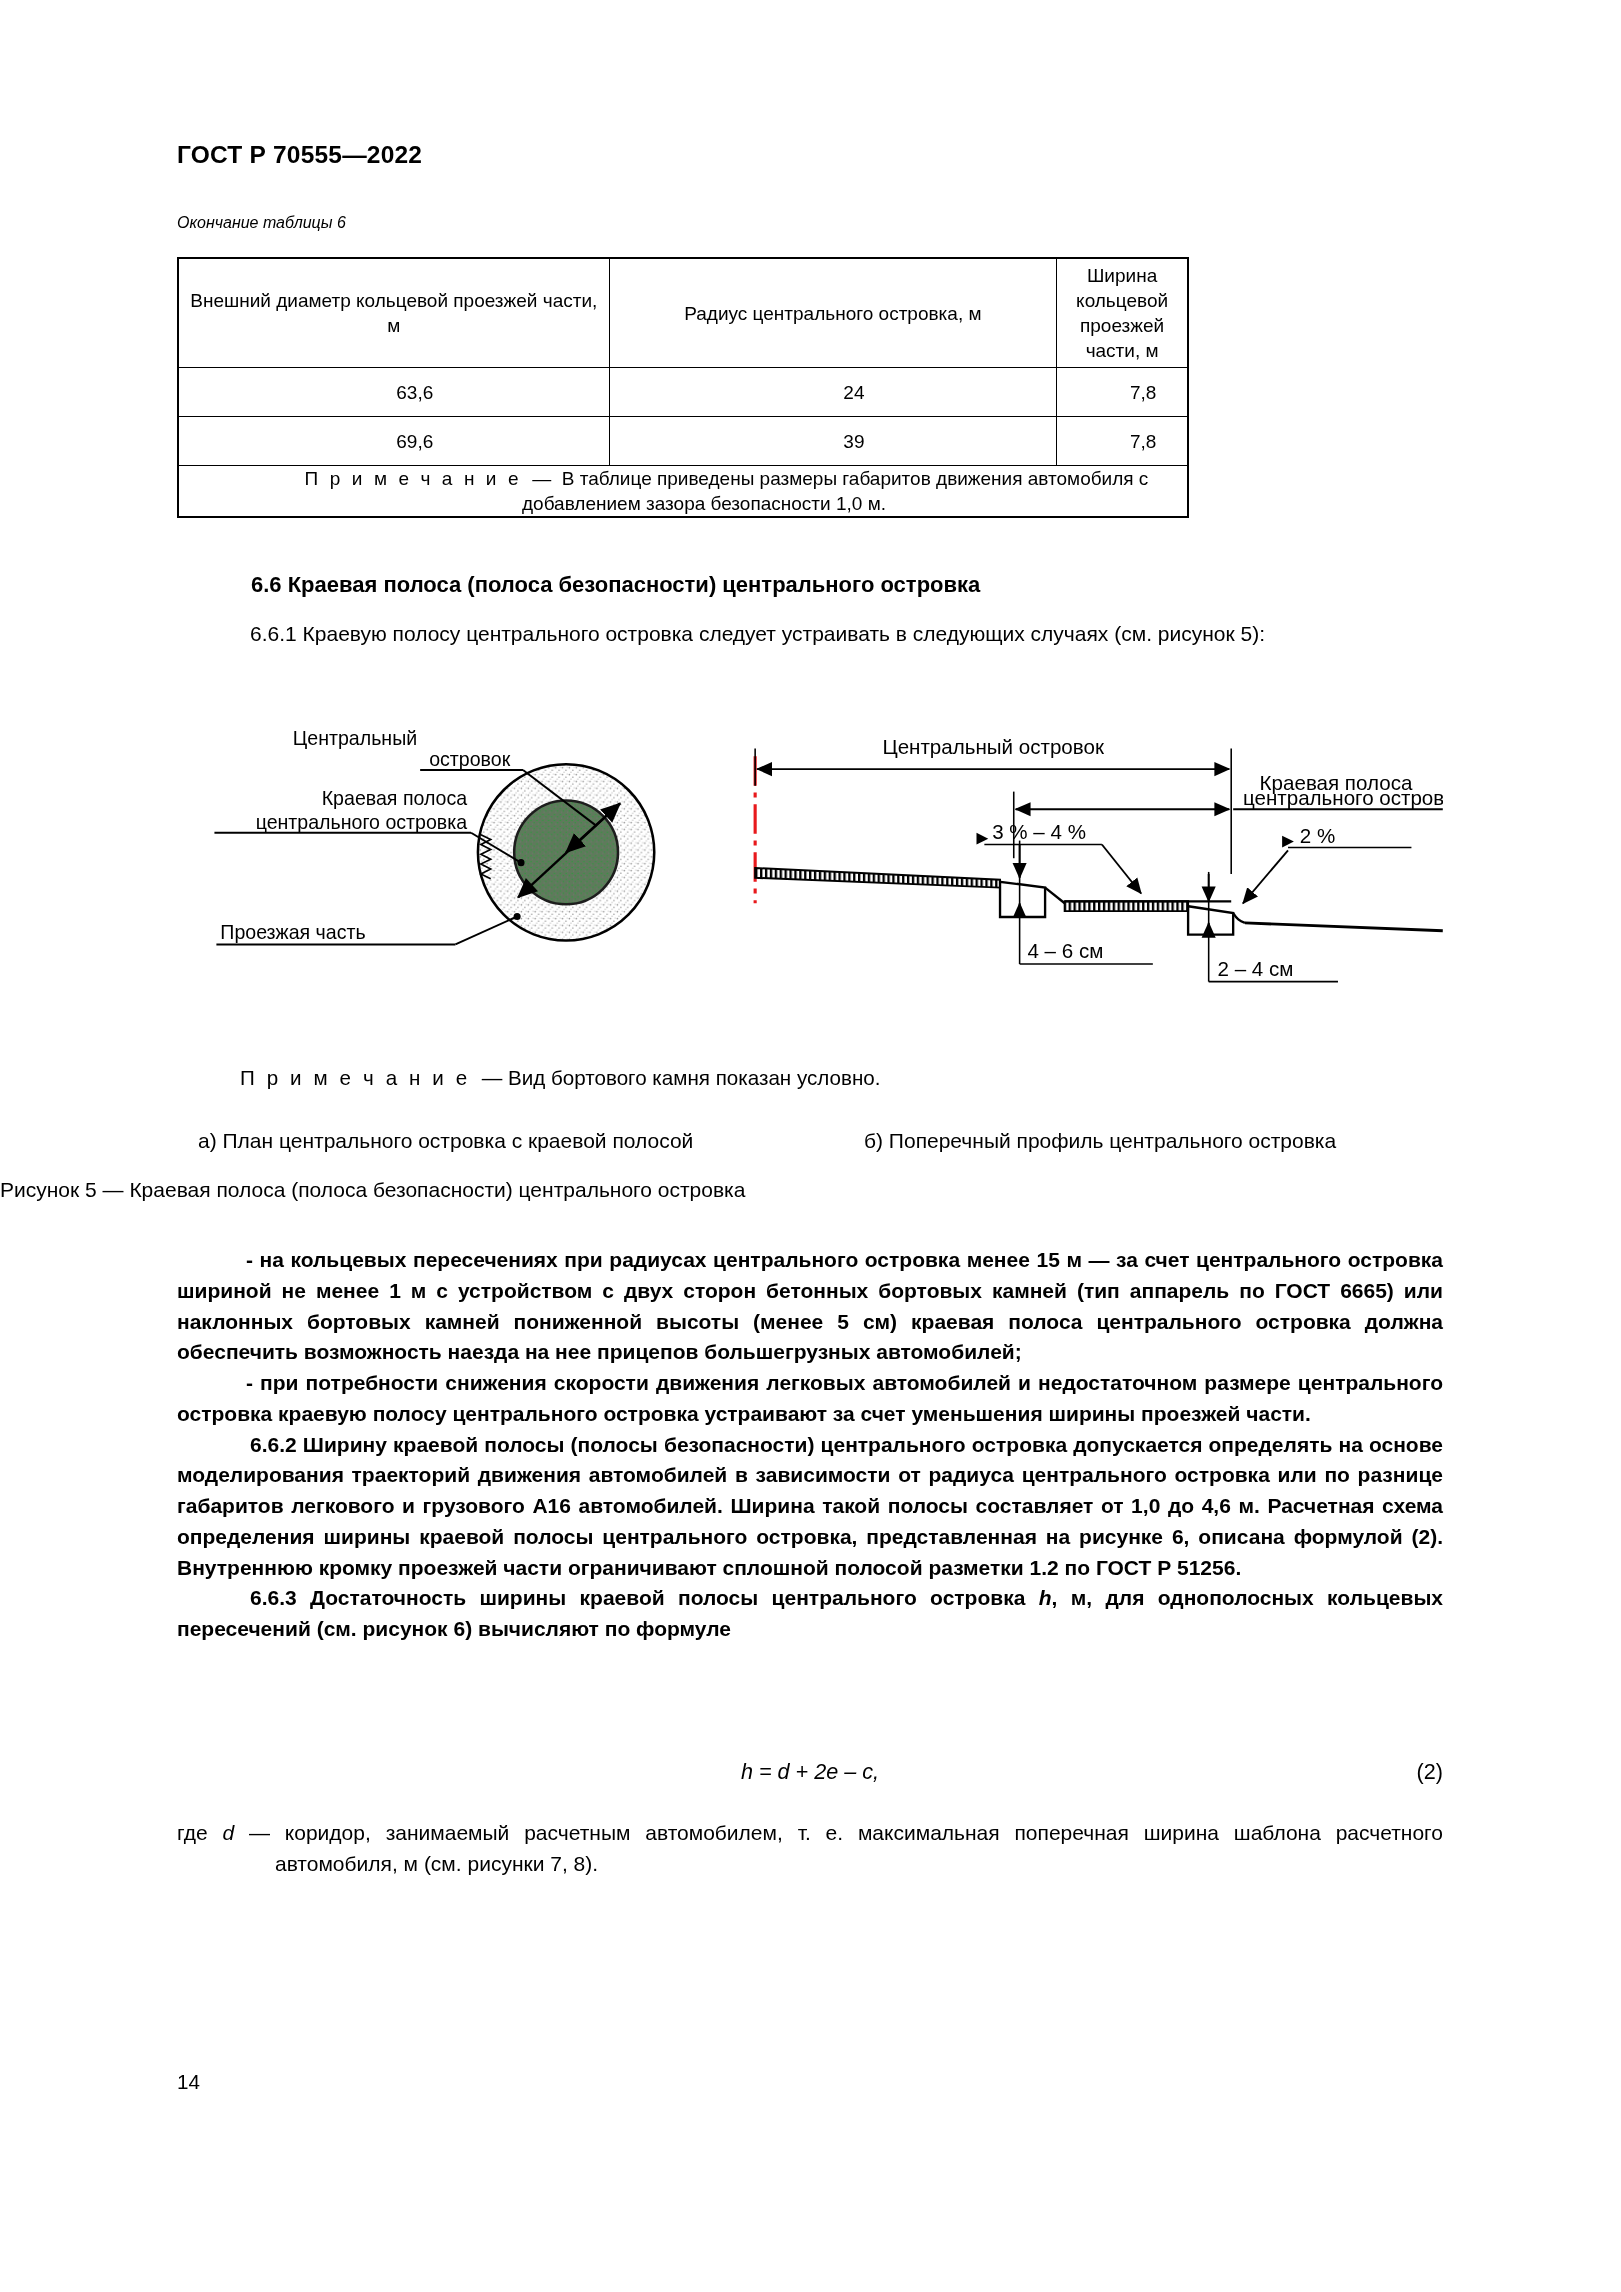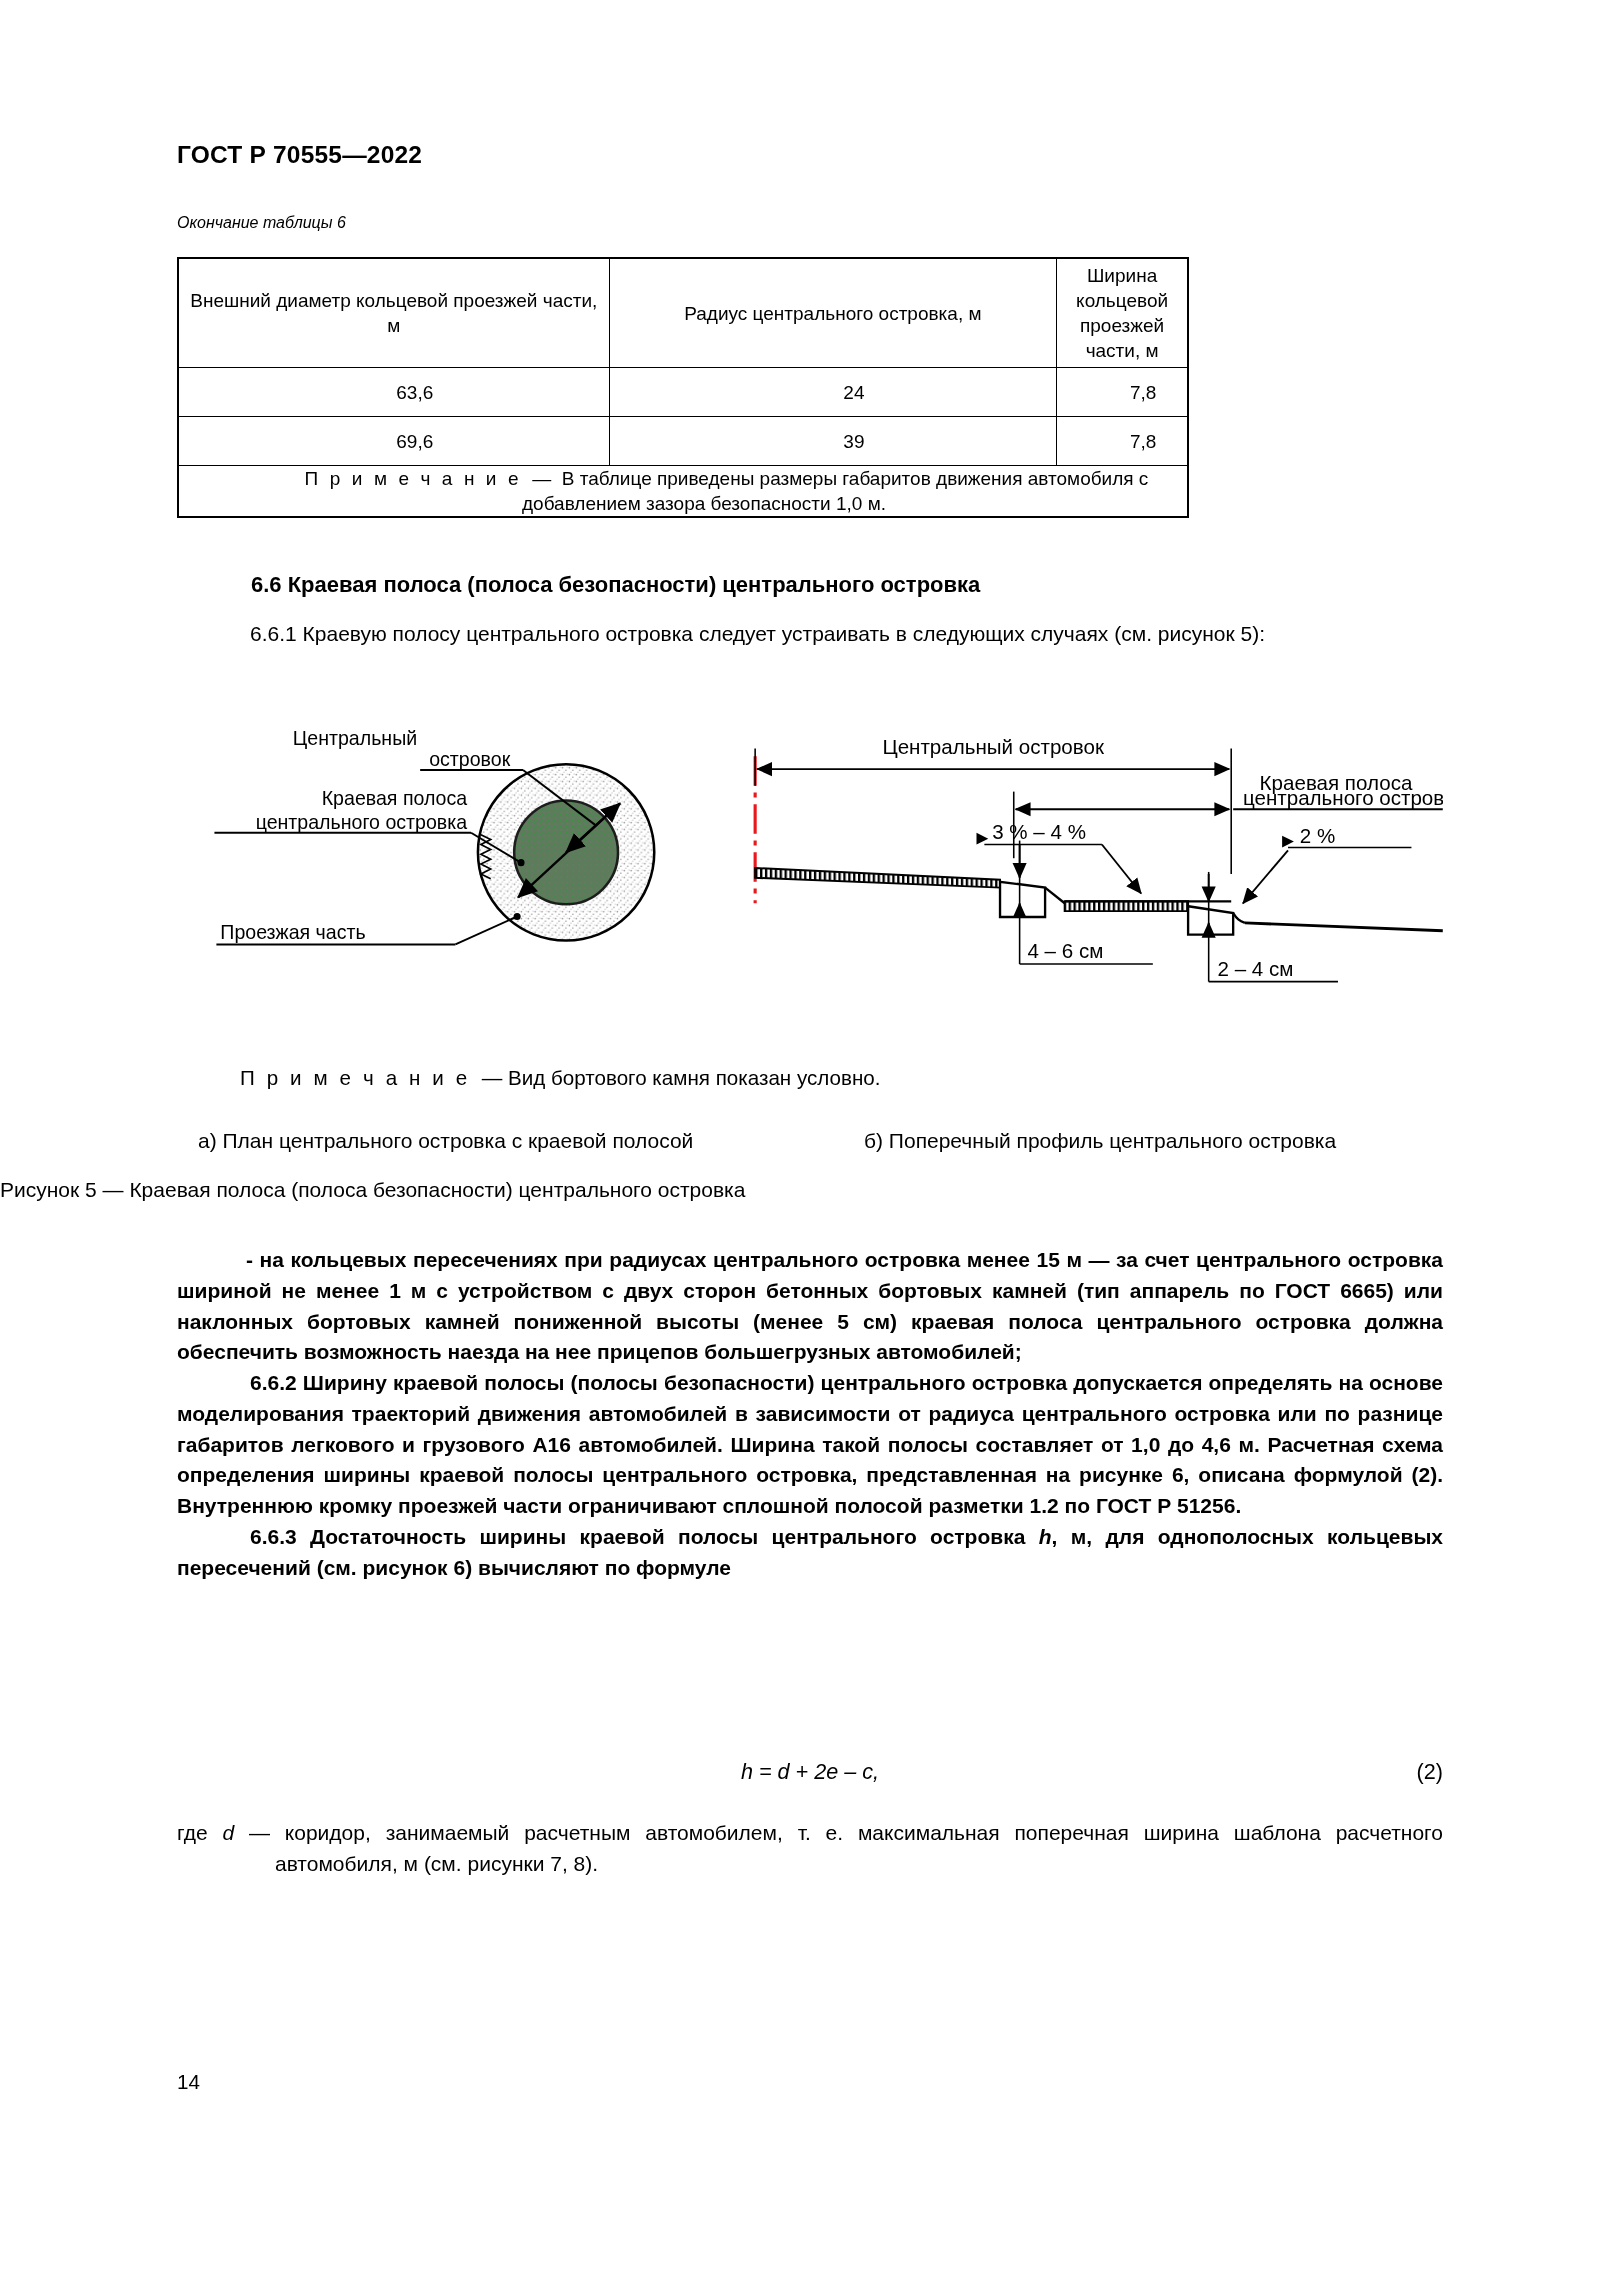--- a/index.html
+++ b/index.html
@@ -380,20 +380,21 @@
 
   <div class="fig-note"><span class="lead">П р и м е ч а н и е</span><span>&nbsp;&nbsp;</span><span>—</span><span>&nbsp;</span><span>Вид бортового камня показан условно.</span></div>
 
   <div class="sub-caption-a">а) План центрального островка с краевой полосой</div>
   <div class="sub-caption-b">б) Поперечный профиль центрального островка</div>
 
   <div class="fig-caption">Рисунок 5 — Краевая полоса (полоса безопасности) центрального островка</div>
 
   <div class="body-block">
     <p class="bullet"><span class="ind"></span><span>- на кольцевых пересечениях при радиусах центрального островка менее 15 м — за счет центрального островка шириной не менее 1 м с устройством с двух сторон бетонных бортовых камней (тип аппарель по ГОСТ 6665) или наклонных бортовых камней пониженной высоты (менее 5 см) краевая полоса центрального островка должна обеспечить возможность наезда на нее прицепов большегрузных автомобилей;</span></p>
+    <p class="bullet"><span class="ind"></span><span>- при потребности снижения скорости движения легковых автомобилей и недостаточном размере центрального островка краевую полосу центрального островка устраивают за счет уменьшения ширины проезжей части.</span></p>
     <p><span class="ind"></span><span>6.6.2 Ширину краевой полосы (полосы безопасности) центрального островка допускается определять на основе моделирования траекторий движения автомобилей в зависимости от радиуса центрального островка или по разнице габаритов легкового и грузового А16 автомобилей. Ширина такой полосы составляет от 1,0 до 4,6 м. Расчетная схема определения ширины краевой полосы центрального островка, представленная на рисунке 6, описана формулой (2). Внутреннюю кромку проезжей части ограничивают сплошной полосой разметки 1.2 по ГОСТ Р 51256.</span></p>
     <p><span class="ind"></span><span>6.6.3 Достаточность ширины краевой полосы центрального островка </span><i class="v">h</i><span>, м, для однополосных кольцевых пересечений (см. рисунок 6) вычисляют по формуле</span></p>
   </div>
 
   <div class="formula-row">
     <span class="formula-body">h = d + 2e – c,</span>
     <span class="formula-num">(2)</span>
   </div>
 
   <div class="where-block">

